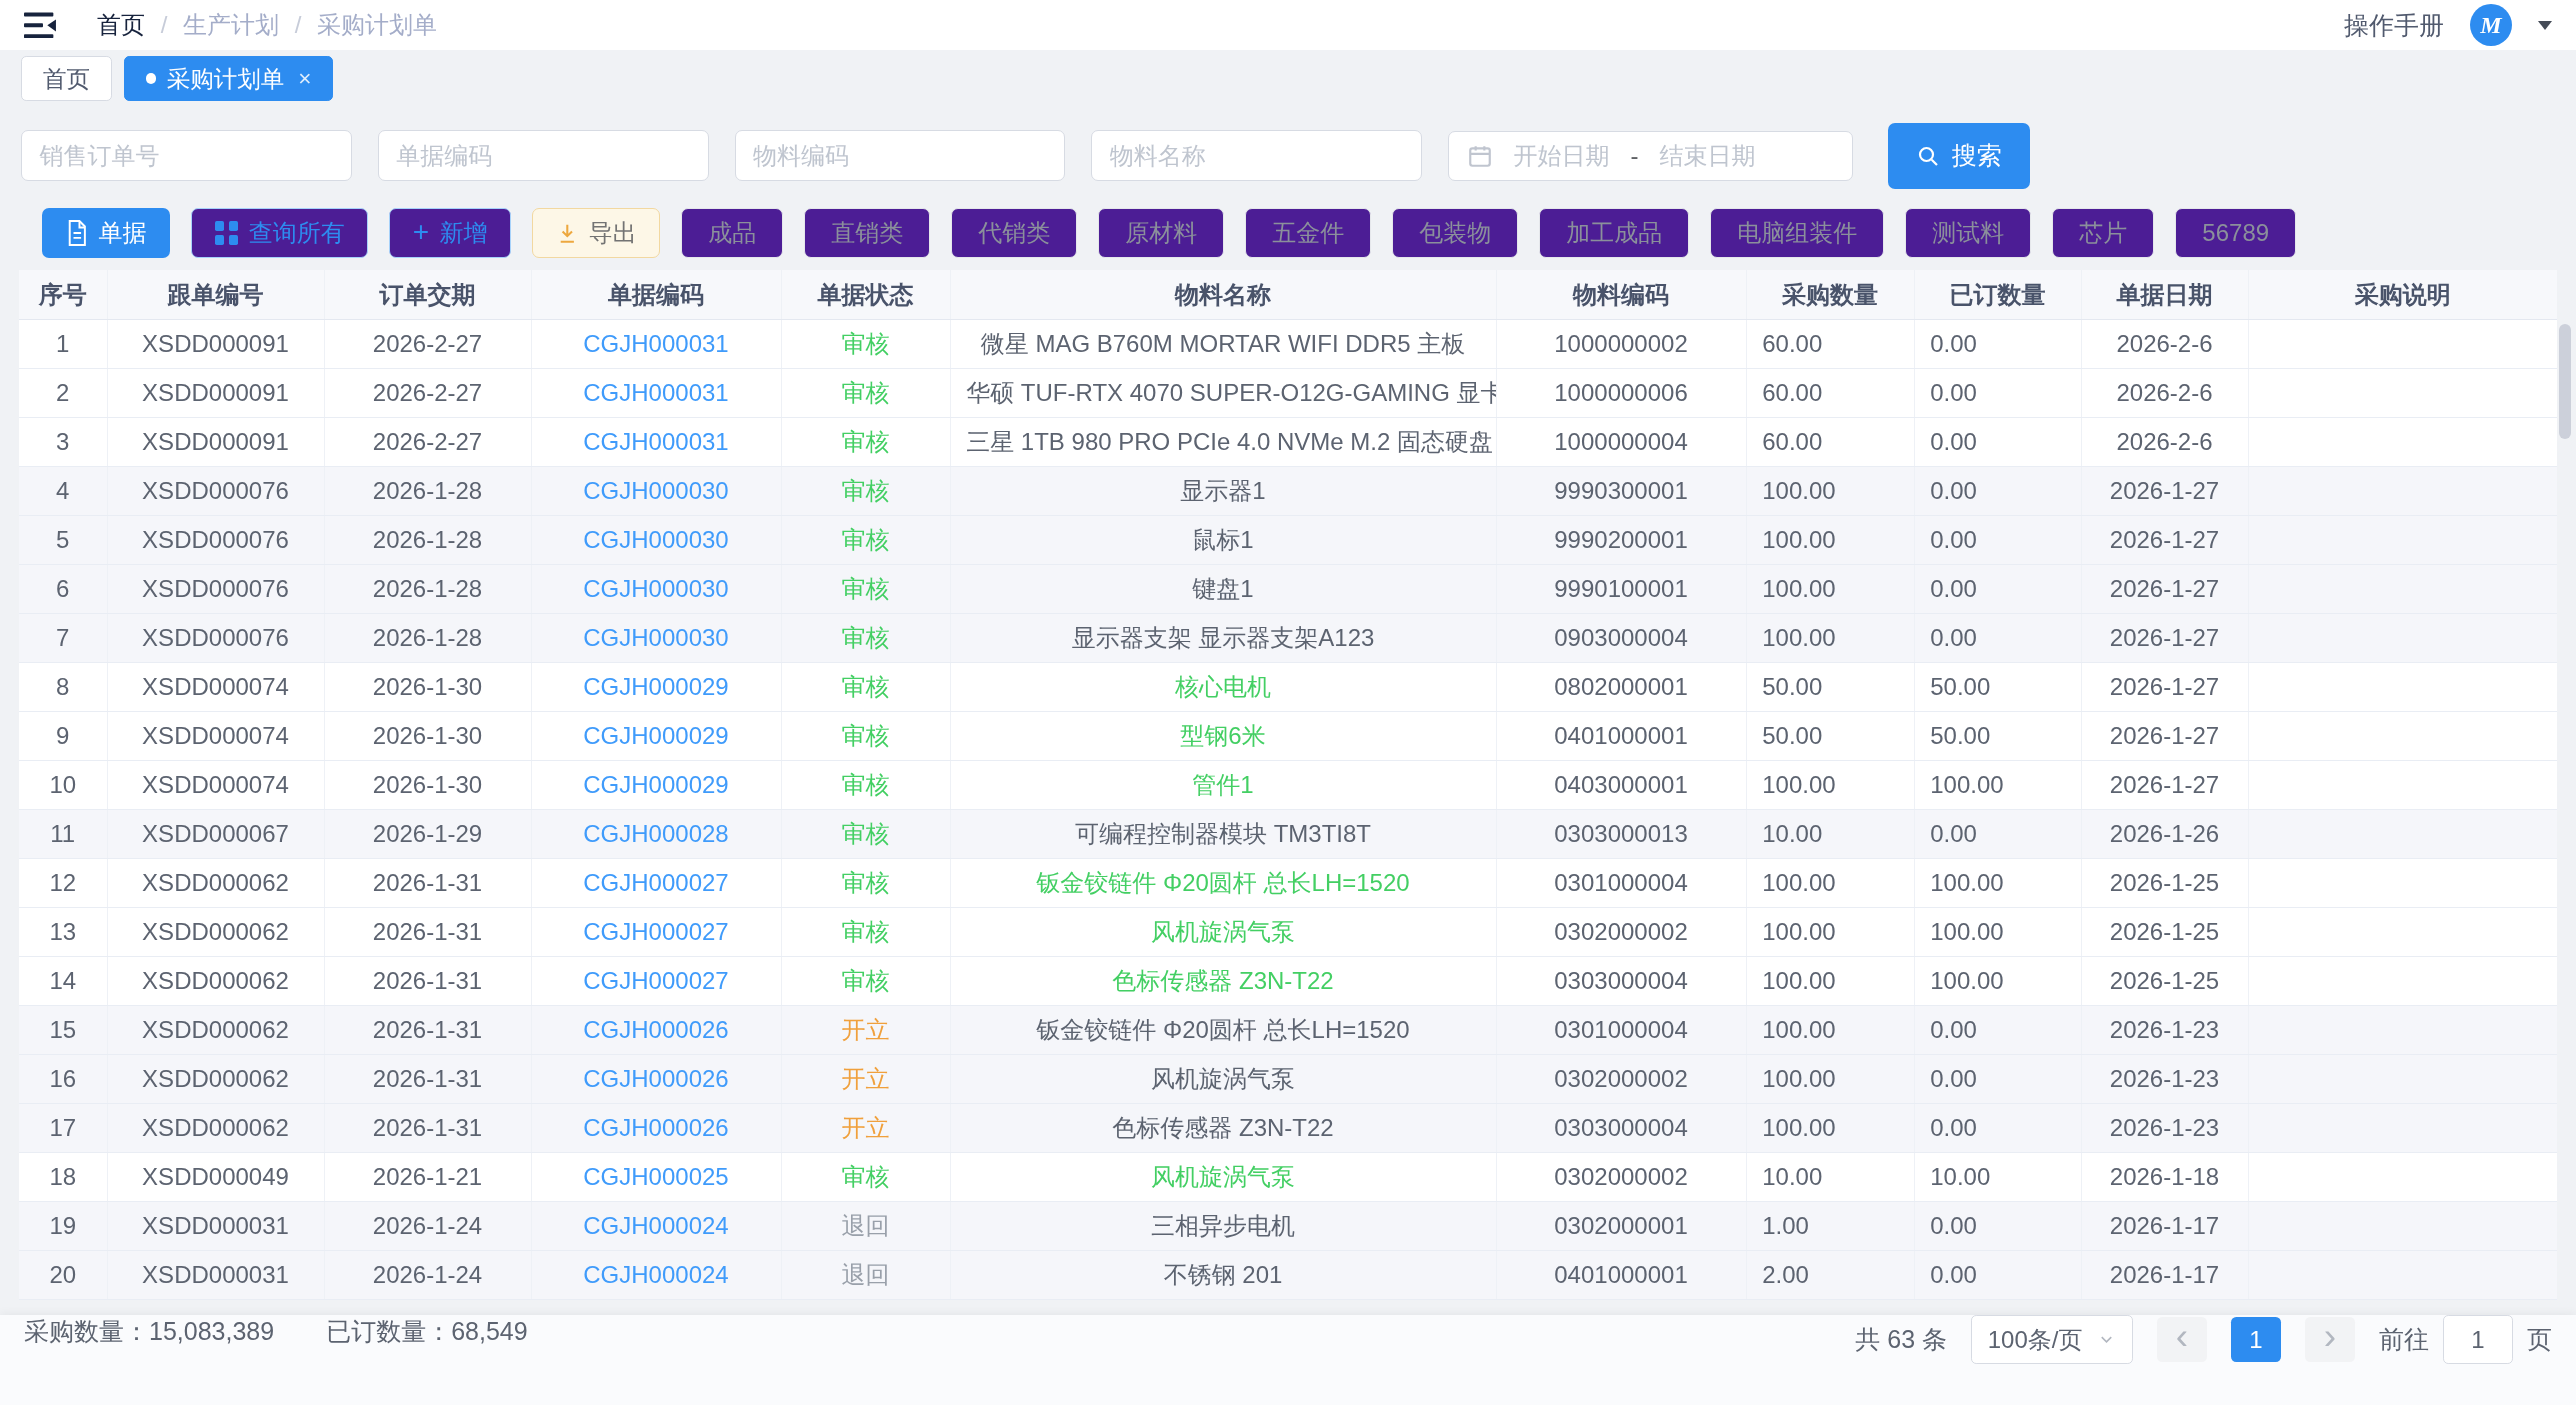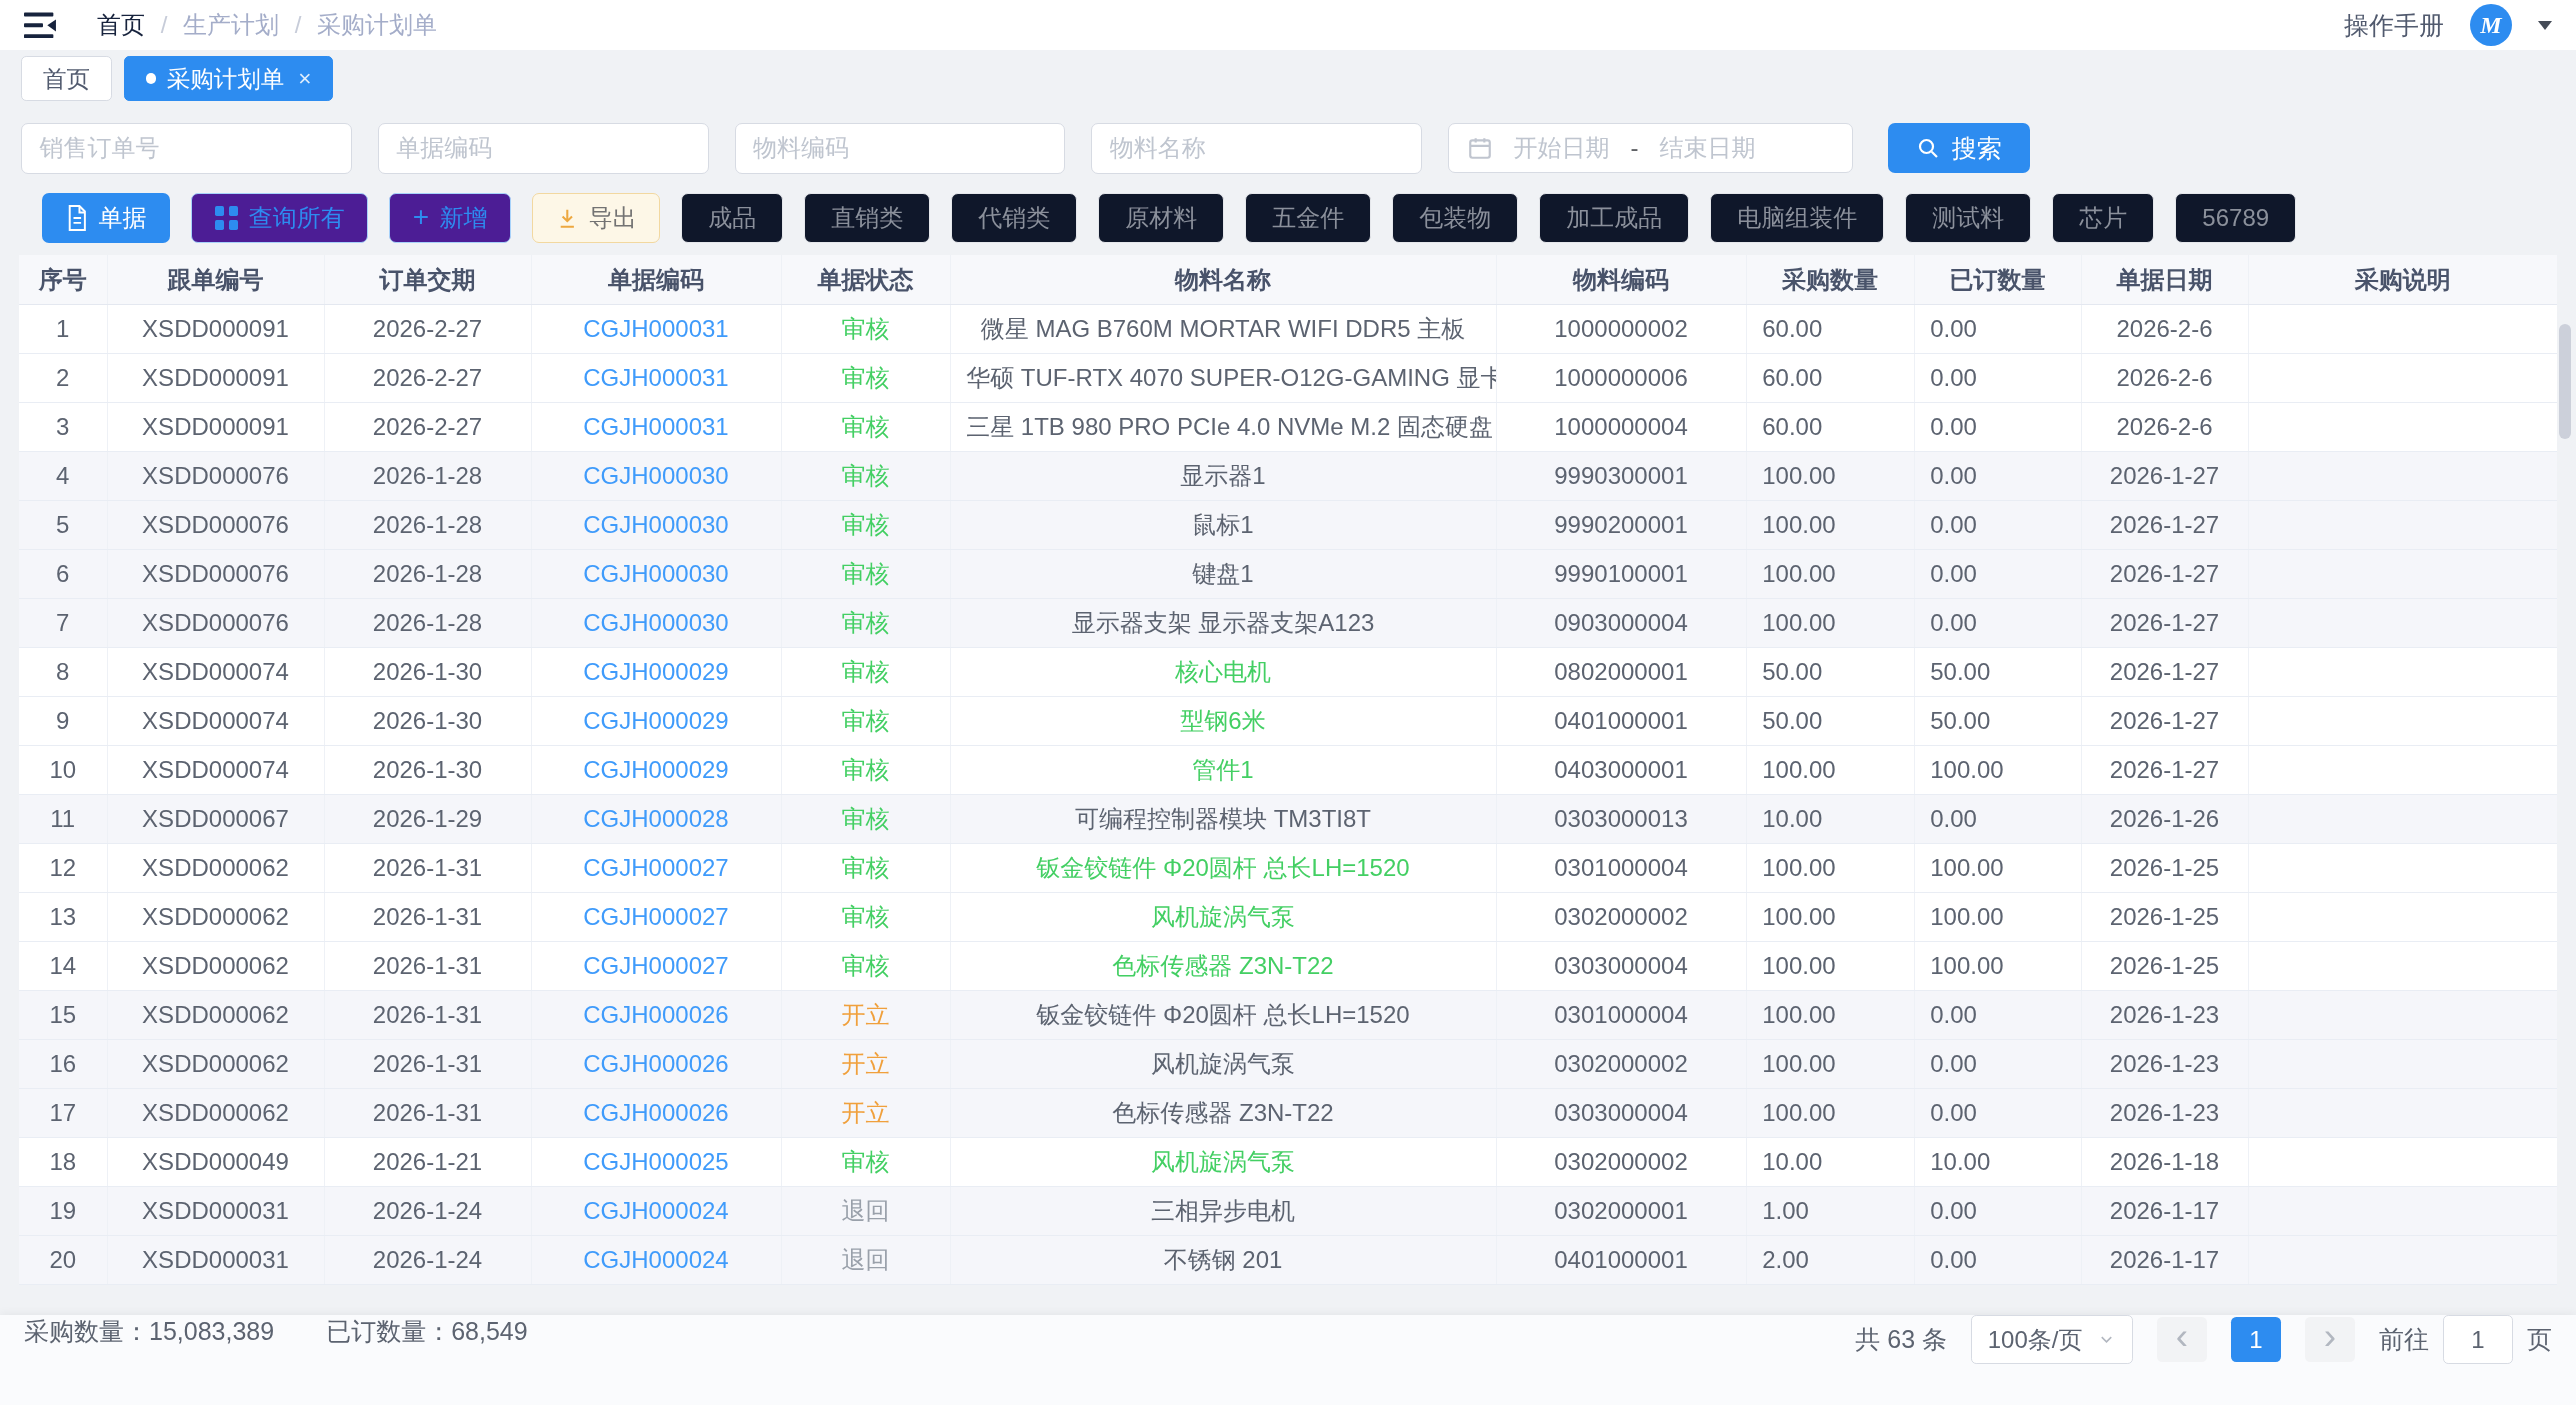--- a/index.html
+++ b/index.html
@@ -31,30 +31,30 @@
   .tab-close{font-size:22.6px;margin-left:3.5px;opacity:.85;cursor:pointer;}
   
   .filters{display:flex;align-items:center;gap:26px;padding:15.7px 21px 5.2px;}
   .f-input{width:294px;height:49px;background:#fff;border:0.9px solid #d7dbe3;border-radius:7px;
     padding:0 17.4px;font-size:24px;color:#606266;outline:none;}
   .f-input::placeholder{color:#bfc5cf;}
   .date-range{width:405px;height:50px;background:#fff;border:0.9px solid #d7dbe3;border-radius:7px;
     display:flex;align-items:center;gap:21px;padding:0 17.4px;box-sizing:border-box;font-size:24px;cursor:pointer;}
   .ph{color:#bfc5cf;}
   .date-sep{color:#606266;}
-  .search-btn{height:50px;padding:1px 28px;margin-left:8.7px;background:#2d8cf0;border:none;border-radius:7px;
+  .search-btn{height:66px;padding:1px 28px;margin-left:8.7px;background:#2d8cf0;border:none;border-radius:7px;
     color:#fff;font-size:25px;display:flex;align-items:center;gap:12px;cursor:pointer;}
   
   .toolbar{display:flex;align-items:center;gap:21px;padding:14px 21px 12px;margin-left:21px;}
   .btn{height:50px;border-radius:7px;font-size:24px;display:flex;align-items:center;gap:10.4px;
     padding:0 22.6px;border:0.9px solid transparent;cursor:pointer;font-family:inherit;box-sizing:border-box;}
   .btn-primary{background:#2d8cf0;color:#fff;}
   .btn-lightblue{background:#4c1d95;border-color:#a7d2fa;color:#2d8cf0;}
   .btn-yellow{background:#fdf7e7;border-color:#f2d8a0;color:#737373;}
-  .btn-plain{background:#0f172a;border-color:#e5e7eb;color:#8b909b;padding:0 26px;}
+  .btn-plain{background:#4c1d95;border-color:#e5e7eb;color:#8b909b;padding:0 26px;}
   .grid-icon{display:grid;grid-template-columns:9.6px 9.6px;grid-gap:4.3px;}
   .grid-icon span{width:9.6px;height:9.6px;background:currentColor;border-radius:1.7px;}
   .plus-glyph{font-size:28px;line-height:1;margin-top:-2.6px;}
   
   .table-wrap{margin:0 19px;background:#fff;position:relative;}
   table{border-collapse:collapse;table-layout:fixed;width:100%;}
   th{height:50px;background:#f7f8fb;font-size:24px;font-weight:700;color:#49536a;
     border-bottom:0.9px solid #e4e8f0;border-right:0.9px solid #eef1f6;padding:0 15.7px;box-sizing:border-box;}
   td{height:49px;font-size:24px;color:#5c6370;border-bottom:0.9px solid #e9edf4;border-right:0.9px solid #eef1f6;
     padding:0 15.7px;white-space:nowrap;overflow:hidden;box-sizing:border-box;background:#fff;}

